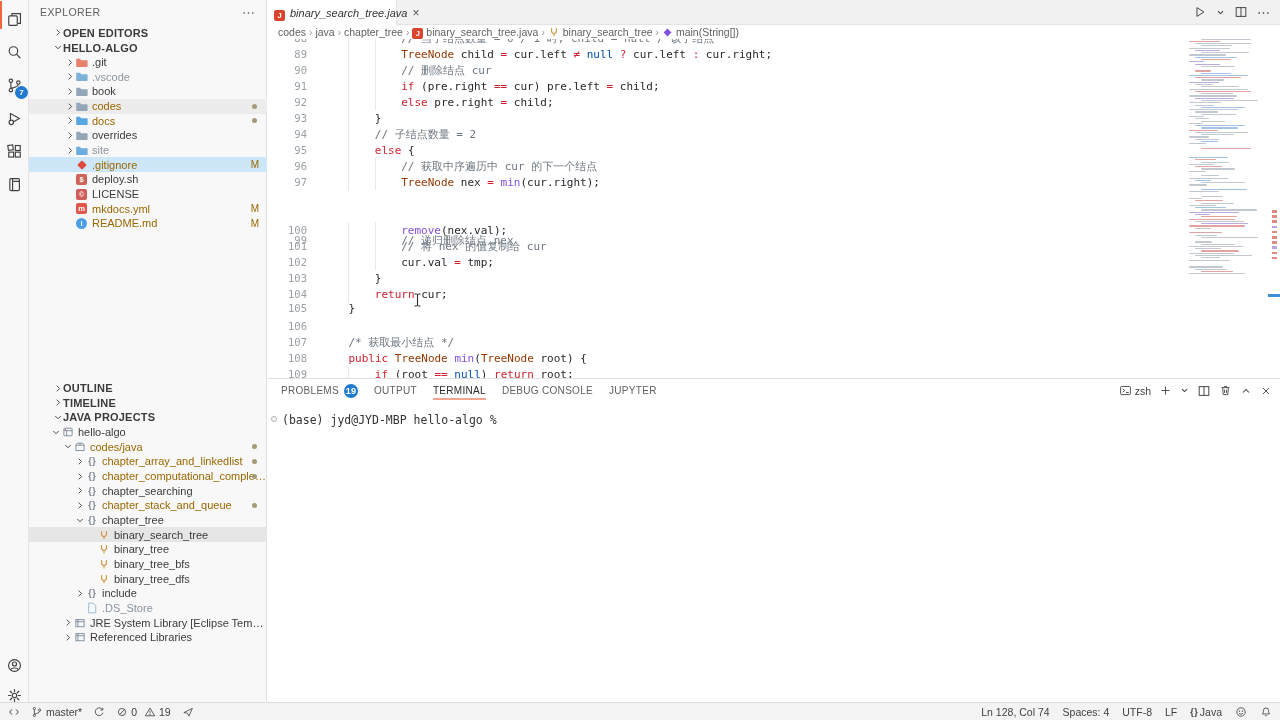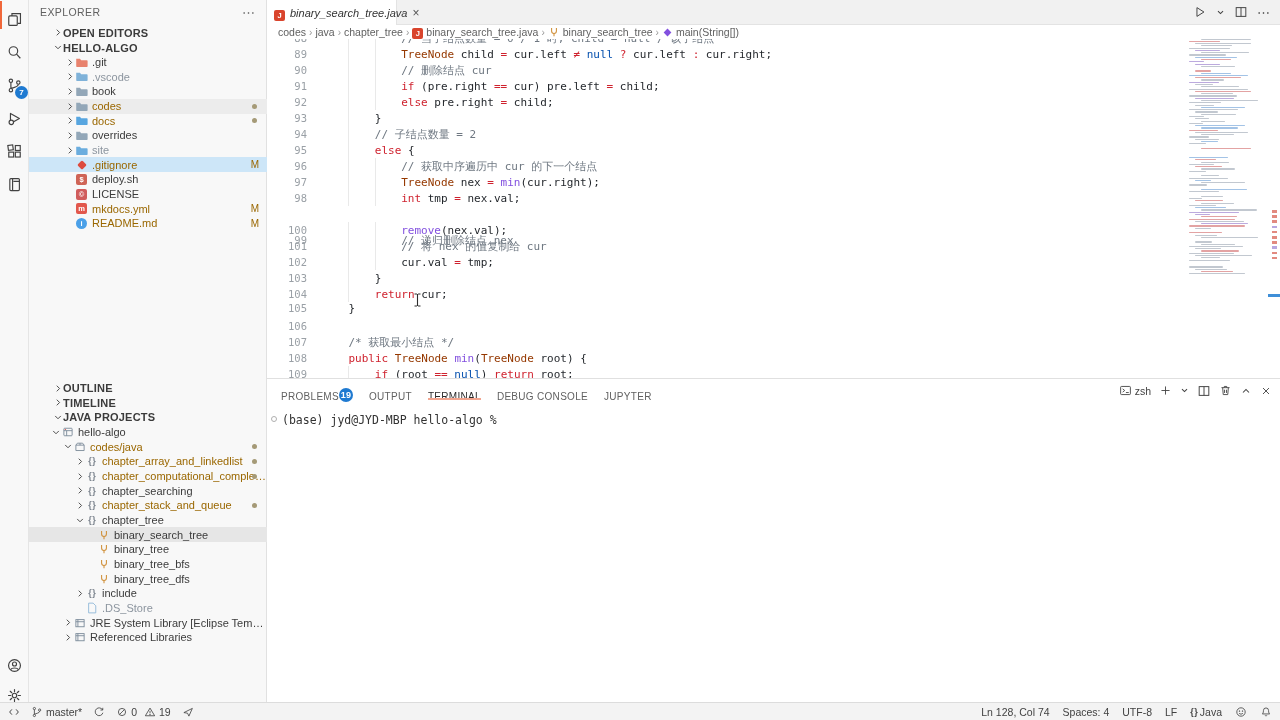--- a/index.html
+++ b/index.html
@@ -51,21 +51,21 @@
   .minimap { position:absolute; left:918px; top:0; width:85px; height:378px; background:#fff; }
   .mm-line { position:absolute; height:1.2px; border-radius:1px; }
   .ruler { position:absolute; left:1003px; top:0; width:10px; height:378px; }
   .rl-mark { position:absolute; left:2px; width:5px; height:2.5px; }
   .mm-view { position:absolute; left:1001px; width:12px; height:3px; background:#3f8fd8; }
   .ibeam { position:absolute; left:146px; top:293px; z-index:8; }
 
   
   .panel { position:absolute; left:267px; top:378px; width:1013px; height:324px; background:#fff; border-top:1px solid #e0e0e0; }
   .panel-tabs { position:absolute; left:0; top:0; width:100%; height:23px; display:flex; align-items:center; padding-left:14px; gap:16px; }
-  .ptab { font-size:10px; letter-spacing:.3px; color:#616161; display:flex; align-items:flex-end; height:100%; cursor:pointer; position:relative; }
+  .ptab { font-size:10px; letter-spacing:.3px; color:#616161; display:flex; align-items:center; gap:5px; height:100%; cursor:pointer; position:relative; }
   .ptab.active { color:#2b2b2b; }
   .ptab.active::after { content:""; position:absolute; left:0; right:0; bottom:2px; height:2px; background:#f2a48e; }
   .ptab .pbadge { min-width:14px; height:14px; border-radius:8px; background:var(--badge); color:#fff; font-size:9px; line-height:14px; text-align:center; font-weight:bold; }
   .panel-actions { position:absolute; right:8px; top:0; height:23px; display:flex; align-items:center; gap:8px; color:#424242; }
   .panel-actions .act { display:inline-flex; align-items:center; gap:3px; cursor:pointer; font-size:10.5px; color:#424242; }
   .term { position:absolute; left:0; top:26px; right:0; bottom:0; font-family:"DejaVu Sans Mono", monospace; font-size:11.5px; color:#333; cursor:text; }
   .term-line { position:absolute; left:15px; top:8px; white-space:pre; }
   .term-deco { position:absolute; left:4px; top:11px; width:6px; height:6px; border:1px solid #b0b0b0; border-radius:50%; }
 
   
@@ -558,26 +558,20 @@
           <span class="guide" style="left:81.4px"></span>
           <span class="guide" style="left:107.8px"></span>
           <span class="ln">96</span>
           <span class="ct" style="left:134.2px"><span class="tk-m">// 获取中序遍历中 cur 的下一个结点</span></span>
         </div>
         <div class="cl" style="top: 174px;">
           <span class="guide" style="left:81.4px"></span>
           <span class="guide" style="left:107.8px"></span>
           <span class="ln">97</span>
           <span class="ct" style="left:134.2px"><span class="tk-t">TreeNode</span><span class="tk-p"> nex </span><span class="tk-o">=</span><span class="tk-p"> </span><span class="tk-f">min</span><span class="tk-p">(cur.right);</span></span>
-        </div>
-        <div class="cl" style="top: 190px;">
-          <span class="guide" style="left:81.4px"></span>
-          <span class="guide" style="left:107.8px"></span>
-          <span class="ln">98</span>
-          <span class="ct" style="left:134.2px"><span class="tk-k">int</span><span class="tk-p"> tmp </span><span class="tk-o">=</span><span class="tk-p"> nex.val;</span></span>
         </div>
         <div class="cl" style="top: 206px; margin-top: 26px;">
           <span class="guide" style="left:81.4px"></span>
           <span class="guide" style="left:107.8px"></span>
           <span class="ln">99</span>
           <span class="ct" style="left:134.2px"><span class="tk-m">// 递归删除结点 nex</span></span>
         </div>
         <div class="cl" style="top: 222px;">
           <span class="guide" style="left:81.4px"></span>
           <span class="guide" style="left:107.8px"></span>

